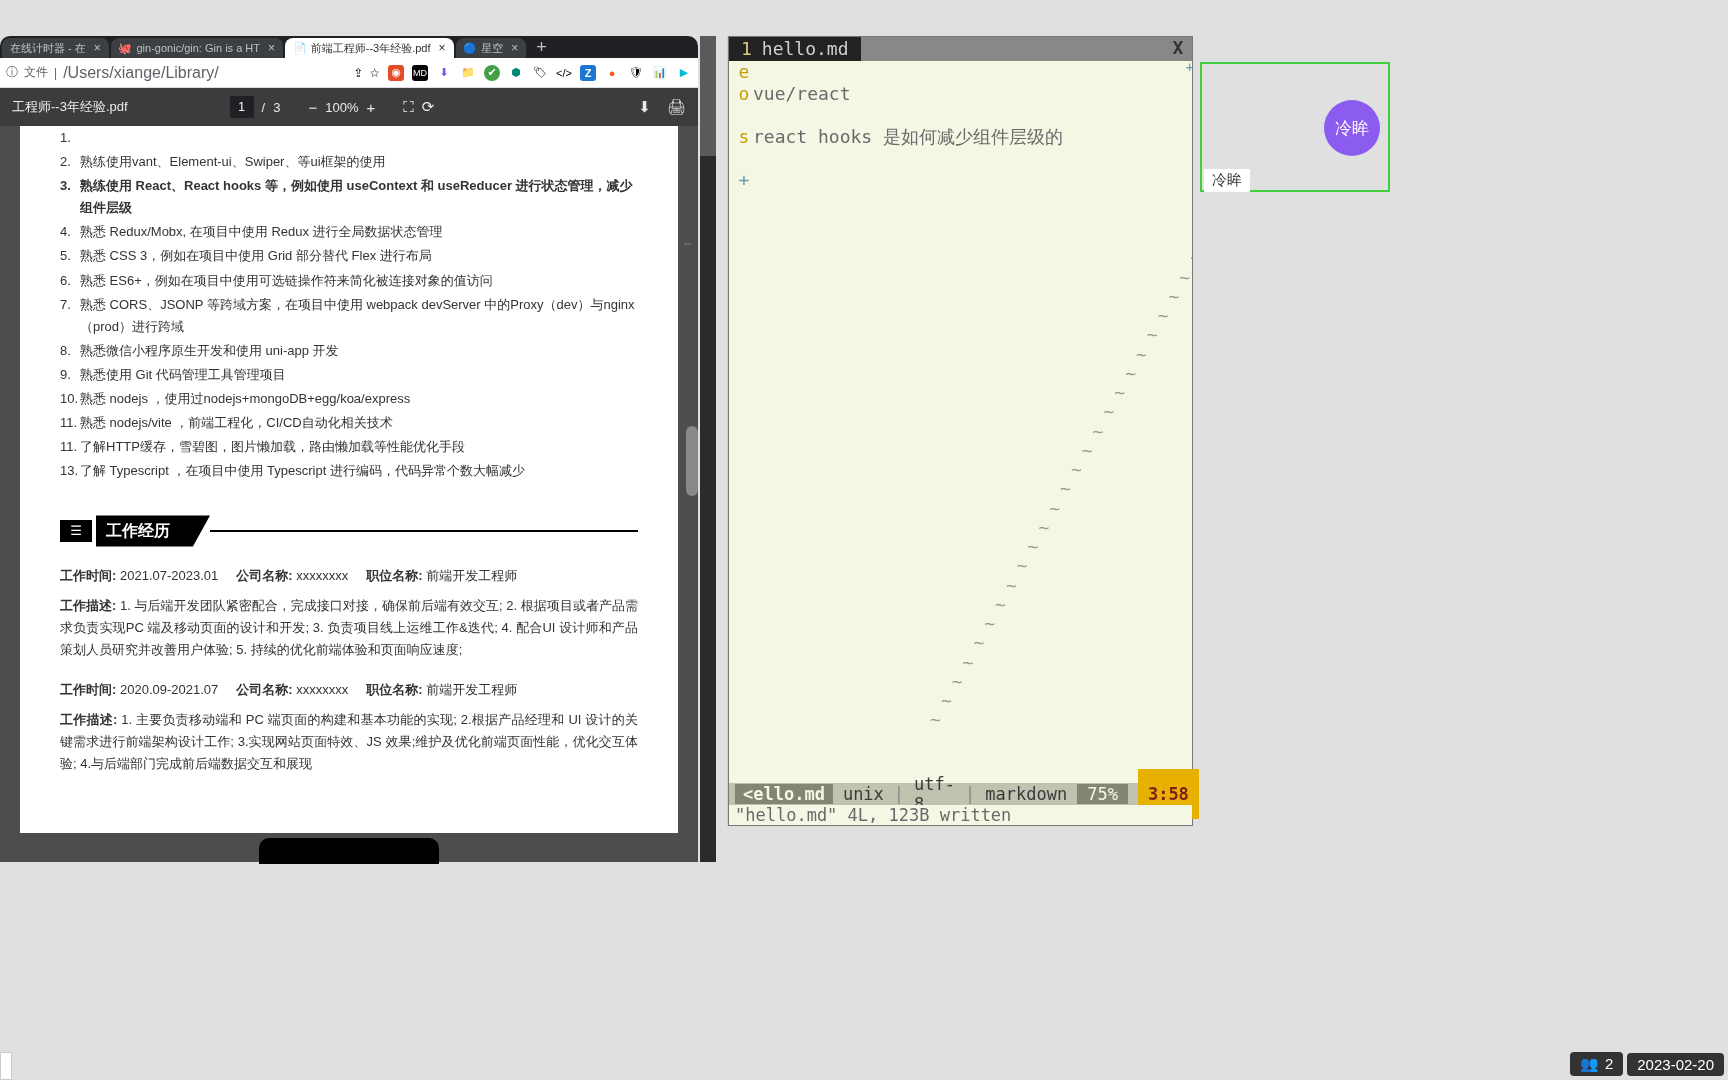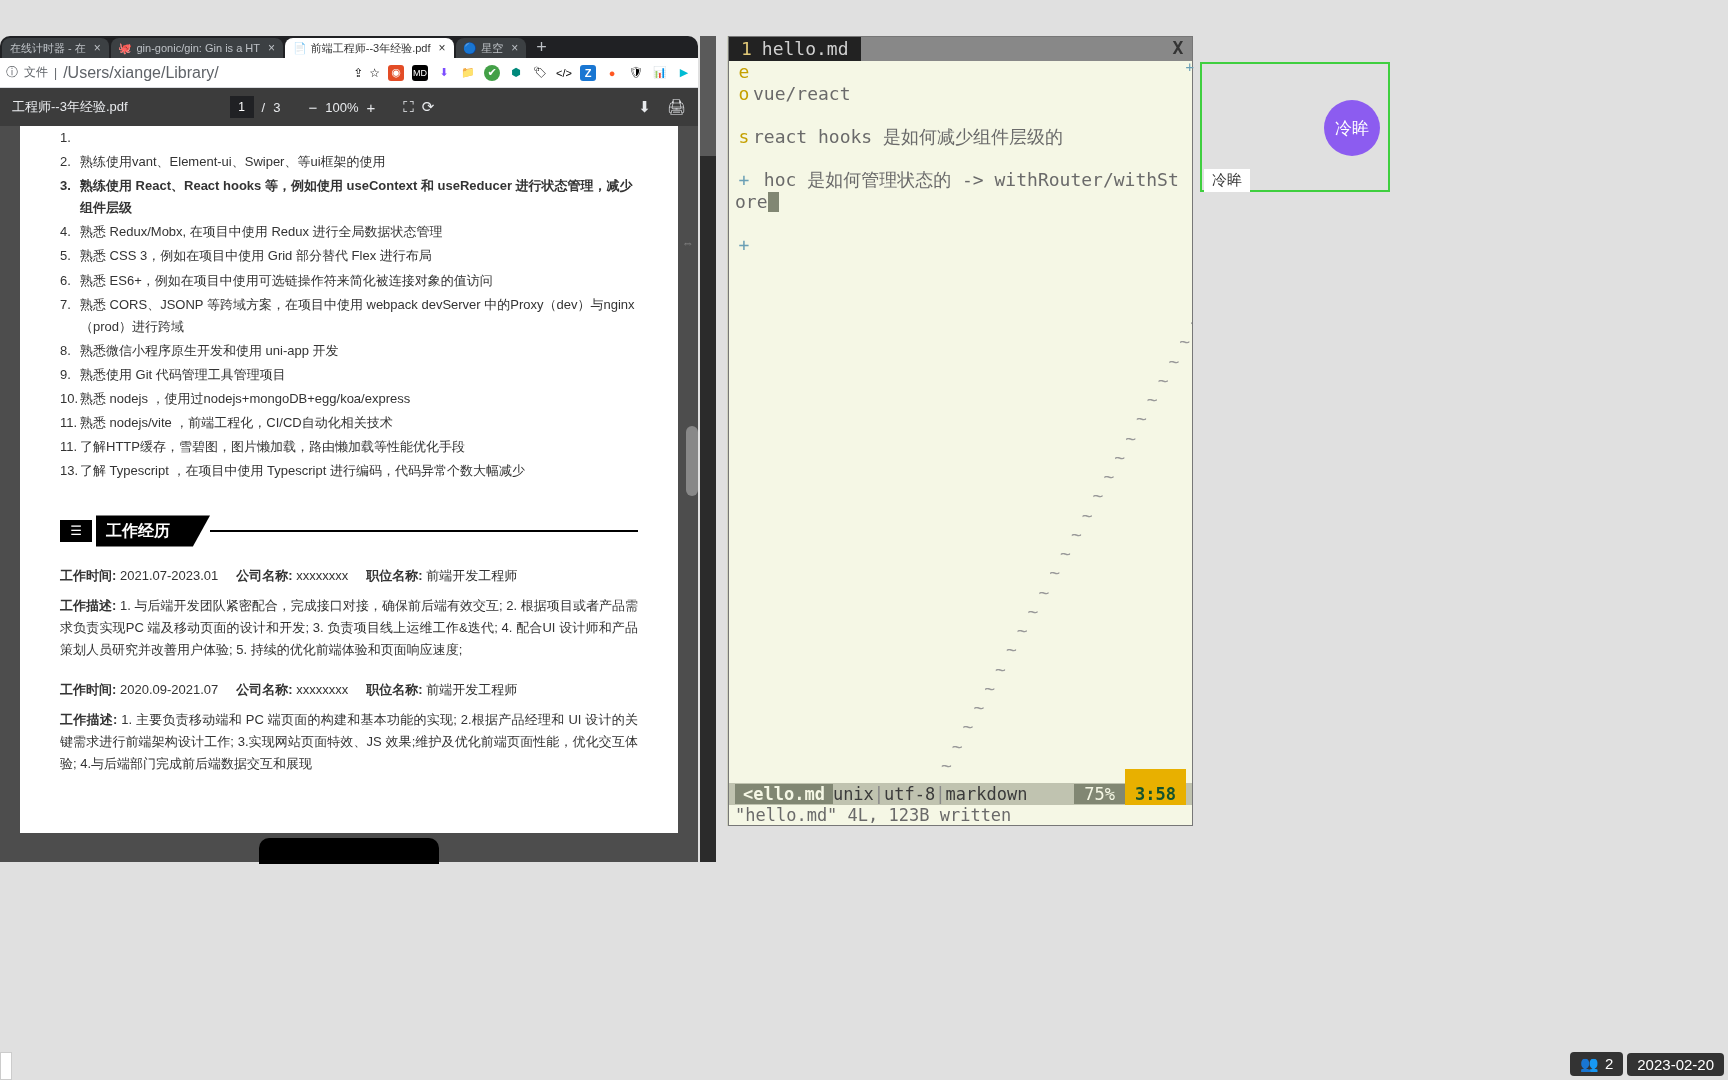--- a/index.html
+++ b/index.html
@@ -61,25 +61,25 @@
 .editor-tab-num { color: #e0c878; }
 .editor-x { margin-left: auto; background: #888; color: #333; width: 28px; text-align: center; font-weight: bold; }
 .editor-plus { position: absolute; right: -2px; top: 22px; color: #6a9fb5; font-size: 14px; }
 .editor-body { padding: 0 6px; color: #6a6a6a; line-height: 1.2; position: relative; height: calc(100% - 70px); overflow: hidden; }
 .editor-line { white-space: pre-wrap; word-break: break-all; }
 .gutter { color: #c5a000; width: 18px; display: inline-block; text-align: center; }
 .gutter.add { color: #6a9fb5; }
 .cursor-block { background: #818773; display: inline-block; width: 11px; height: 20px; vertical-align: text-bottom; }
 .tilde-area { color: #999; font-size: 18px; line-height: 1.07; }
 .tilde-area div { white-space: pre; }
-.editor-status { position: absolute; bottom: 20px; left: 0; right: 0; height: 22px; background: #c0c3b0; color: #3a3a3a; display: flex; align-items: center; padding: 0 6px; font-family: monospace; font-size: 17px; gap: 0; }
+.editor-status { position: absolute; bottom: 20px; left: 0; right: 0; height: 22px; background: #c0c3b0; color: #3a3a3a; display: flex; align-items: center; padding: 0 6px; font-family: monospace; font-size: 17px; gap: 10px; }
 .st-file { background: #818773; color: #f5f7e5; padding: 0 8px; font-weight: bold; }
 .st-sep { color: #888; }
 .st-pct { background: #818773; color: #f5f7e5; padding: 0 10px; margin-left: auto; }
-.st-clock { background: #e8b000; color: #14532d; padding: 15px 10px; font-weight: bold; text-align: center; }
+.st-clock { background: #e8b000; color: #7f1d1d; padding: 15px 10px; font-weight: bold; text-align: center; }
 .editor-cmdline { position: absolute; bottom: 0; left: 0; right: 0; height: 20px; background: #f5f7e5; color: #6a6a6a; padding: 0 6px; font-family: monospace; font-size: 17px; }
 
 
 .right-panel { position: absolute; left: 1200px; top: 62px; width: 190px; }
 .participant-block { border: 2px solid #3fcf3f; padding: 10px; margin-bottom: 40px; position: relative; min-height: 130px; }
 .avatar-circle { width: 56px; height: 56px; border-radius: 50%; background: #8c5cf0; color: #fff; display: flex; align-items: center; justify-content: center; font-size: 17px; position: absolute; top: 36px; right: 8px; }
 .avatar-img { width: 56px; height: 56px; border-radius: 50%; background: radial-gradient(circle at 40% 40%, #c94a2e, #3a1f14); position: absolute; top: 36px; right: 8px; }
 .name-label { position: absolute; bottom: -2px; left: 2px; background: #fff; padding: 2px 8px; font-size: 15px; color: #333; }
 
 
@@ -274,21 +274,20 @@
       <span class="editor-tab-num">1</span>
       <span>hello.md</span>
     </div>
     <div class="editor-x">X</div>
   </div>
   <span class="editor-plus">+</span>
 
   <div class="editor-body">
     <div class="editor-line"><span class="gutter">eo</span><span>vue/react</span></div>
     <div class="editor-line"><span class="gutter"> s</span><span>react hooks 是如何减少组件层级的</span></div>
-    <div class="editor-line"><span class="gutter add"> +</span><span> hoc 是如何管理状态的 -&gt; withRouter/withStore</span><span class="cursor-block"></span></div>
     <div class="editor-line"><span class="gutter add">    +</span></div>
     <div class="tilde-area">
       <div>                                             ~</div>
       <div>                                            ~</div>
       <div>                                           ~</div>
       <div>                                          ~</div>
       <div>                                         ~</div>
       <div>                                        ~</div>
       <div>                                       ~</div>
       <div>                                      ~</div>

